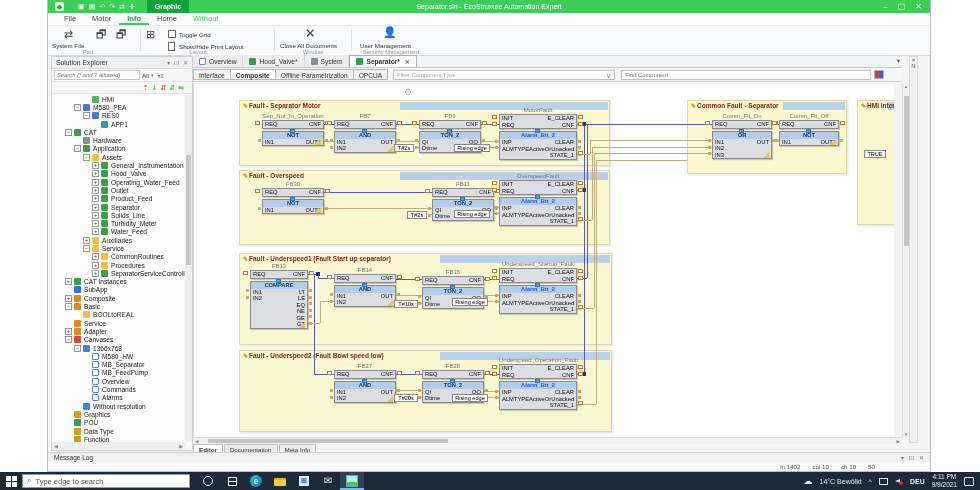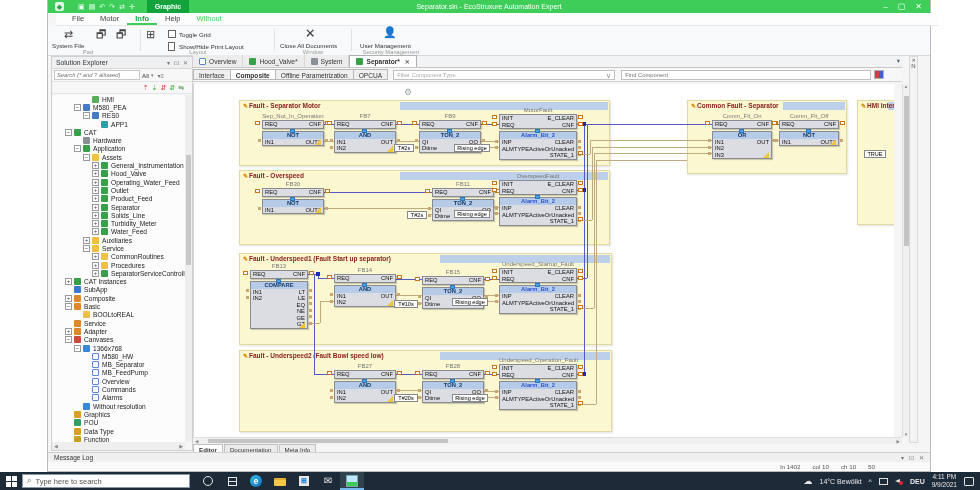--- a/index.html
+++ b/index.html
@@ -9,21 +9,21 @@
   
   .titlebar{position:absolute;left:0;top:0;width:100%;height:13px;background:#3dcd58;display:flex;align-items:center;color:#fff}
   .applogo{width:9px;height:9px;margin-left:7px;background:rgba(255,255,255,.85);border-radius:2px;color:#2aa845;font-size:7px;line-height:9px;text-align:center}
   .qat{display:flex;gap:4px;margin-left:14px}
   .qat span{font-size:7px;line-height:13px;color:#eafff0}
   .ribbadge{margin-left:12px;background:#12a33c;font-size:7px;font-weight:bold;padding:1px 8px;height:13px;line-height:11px}
   .wtitle{position:absolute;left:0;right:0;text-align:center;font-size:7px;color:#fff;pointer-events:none}
   .wctrls{margin-left:auto;display:flex;gap:10px;margin-right:8px}
   .wctrls span{font-size:8px;line-height:13px}
   
-  .menubar{position:absolute;left:8px;top:13px;width:100%;height:13px;background:#fdfdfd;border-bottom:1px solid #e8e8e8;display:flex;padding-left:8px}
+  .menubar{position:absolute;left:0;top:13px;width:100%;height:13px;background:#fdfdfd;border-bottom:1px solid #e8e8e8;display:flex;padding-left:8px}
   .mitem{font-size:7.5px;line-height:12px;padding:0 8px;color:#444}
   .mitem.act{color:#12a33c;border-bottom:2px solid #3dcd58;font-weight:bold}
   .mitem.ctx{color:#3dcd58}
   
   .ribbon{position:absolute;left:0;top:26px;width:100%;height:30px;background:#f8f9fa;border-bottom:1px solid #d8d8d8}
   .rgl{position:absolute;font-size:5.8px;color:#999;text-align:center}
   .rsep{position:absolute;top:3px;width:1px;height:22px;background:#e0e0e0}
   .rico{position:absolute;border:1px solid #666;background:#fff}
   .rtxt{position:absolute;font-size:6.2px;color:#333;white-space:nowrap}
   .rbig{position:absolute;font-size:11px;color:#444;line-height:12px}
@@ -153,21 +153,21 @@
         <span>–</span>
         <span>▢</span>
         <span>✕</span>
       </div>
     </div>
 
     <div class="menubar" id="menubar">
         <div class="mitem">File</div>
         <div class="mitem">Motor</div>
         <div class="mitem act">Info</div>
-        <div class="mitem">Help</div>
+        <div class="mitem">Home</div>
         <div class="mitem ctx">Without</div>
       </div>
 
     <div class="ribbon">
       <div class="rbig" style="left:16px;top:2px">⇄</div>
       <div class="rtxt" style="left:4px;top:16px">System File</div>
       <div class="rbig" style="left:48px;top:2px">🗗</div>
       <div class="rbig" style="left:68px;top:2px">🗗</div>
       <div class="rgl" style="left:20px;top:23px;width:40px">Pad</div>
       <div class="rsep" style="left:92px"></div>
@@ -1090,21 +1090,21 @@
     <div class="startbtn">
       <div class="winlogo">
           <div></div>
           <div></div>
           <div></div>
           <div></div>
         </div>
     </div>
     <div class="tbsearch">
       <span class="mag">⌕</span>
-      <span class="ph">Type here to search</span>
+      <span class="ph">Type edge to search</span>
     </div>
     <div class="tbicons" id="tbicons">
         <div class="tbslot">
           <div class="tb-cortana"></div>
         </div>
         <div class="tbslot">
           <div class="tb-taskview"></div>
         </div>
         <div class="tbslot">
           <div class="tb-edge">e</div>

